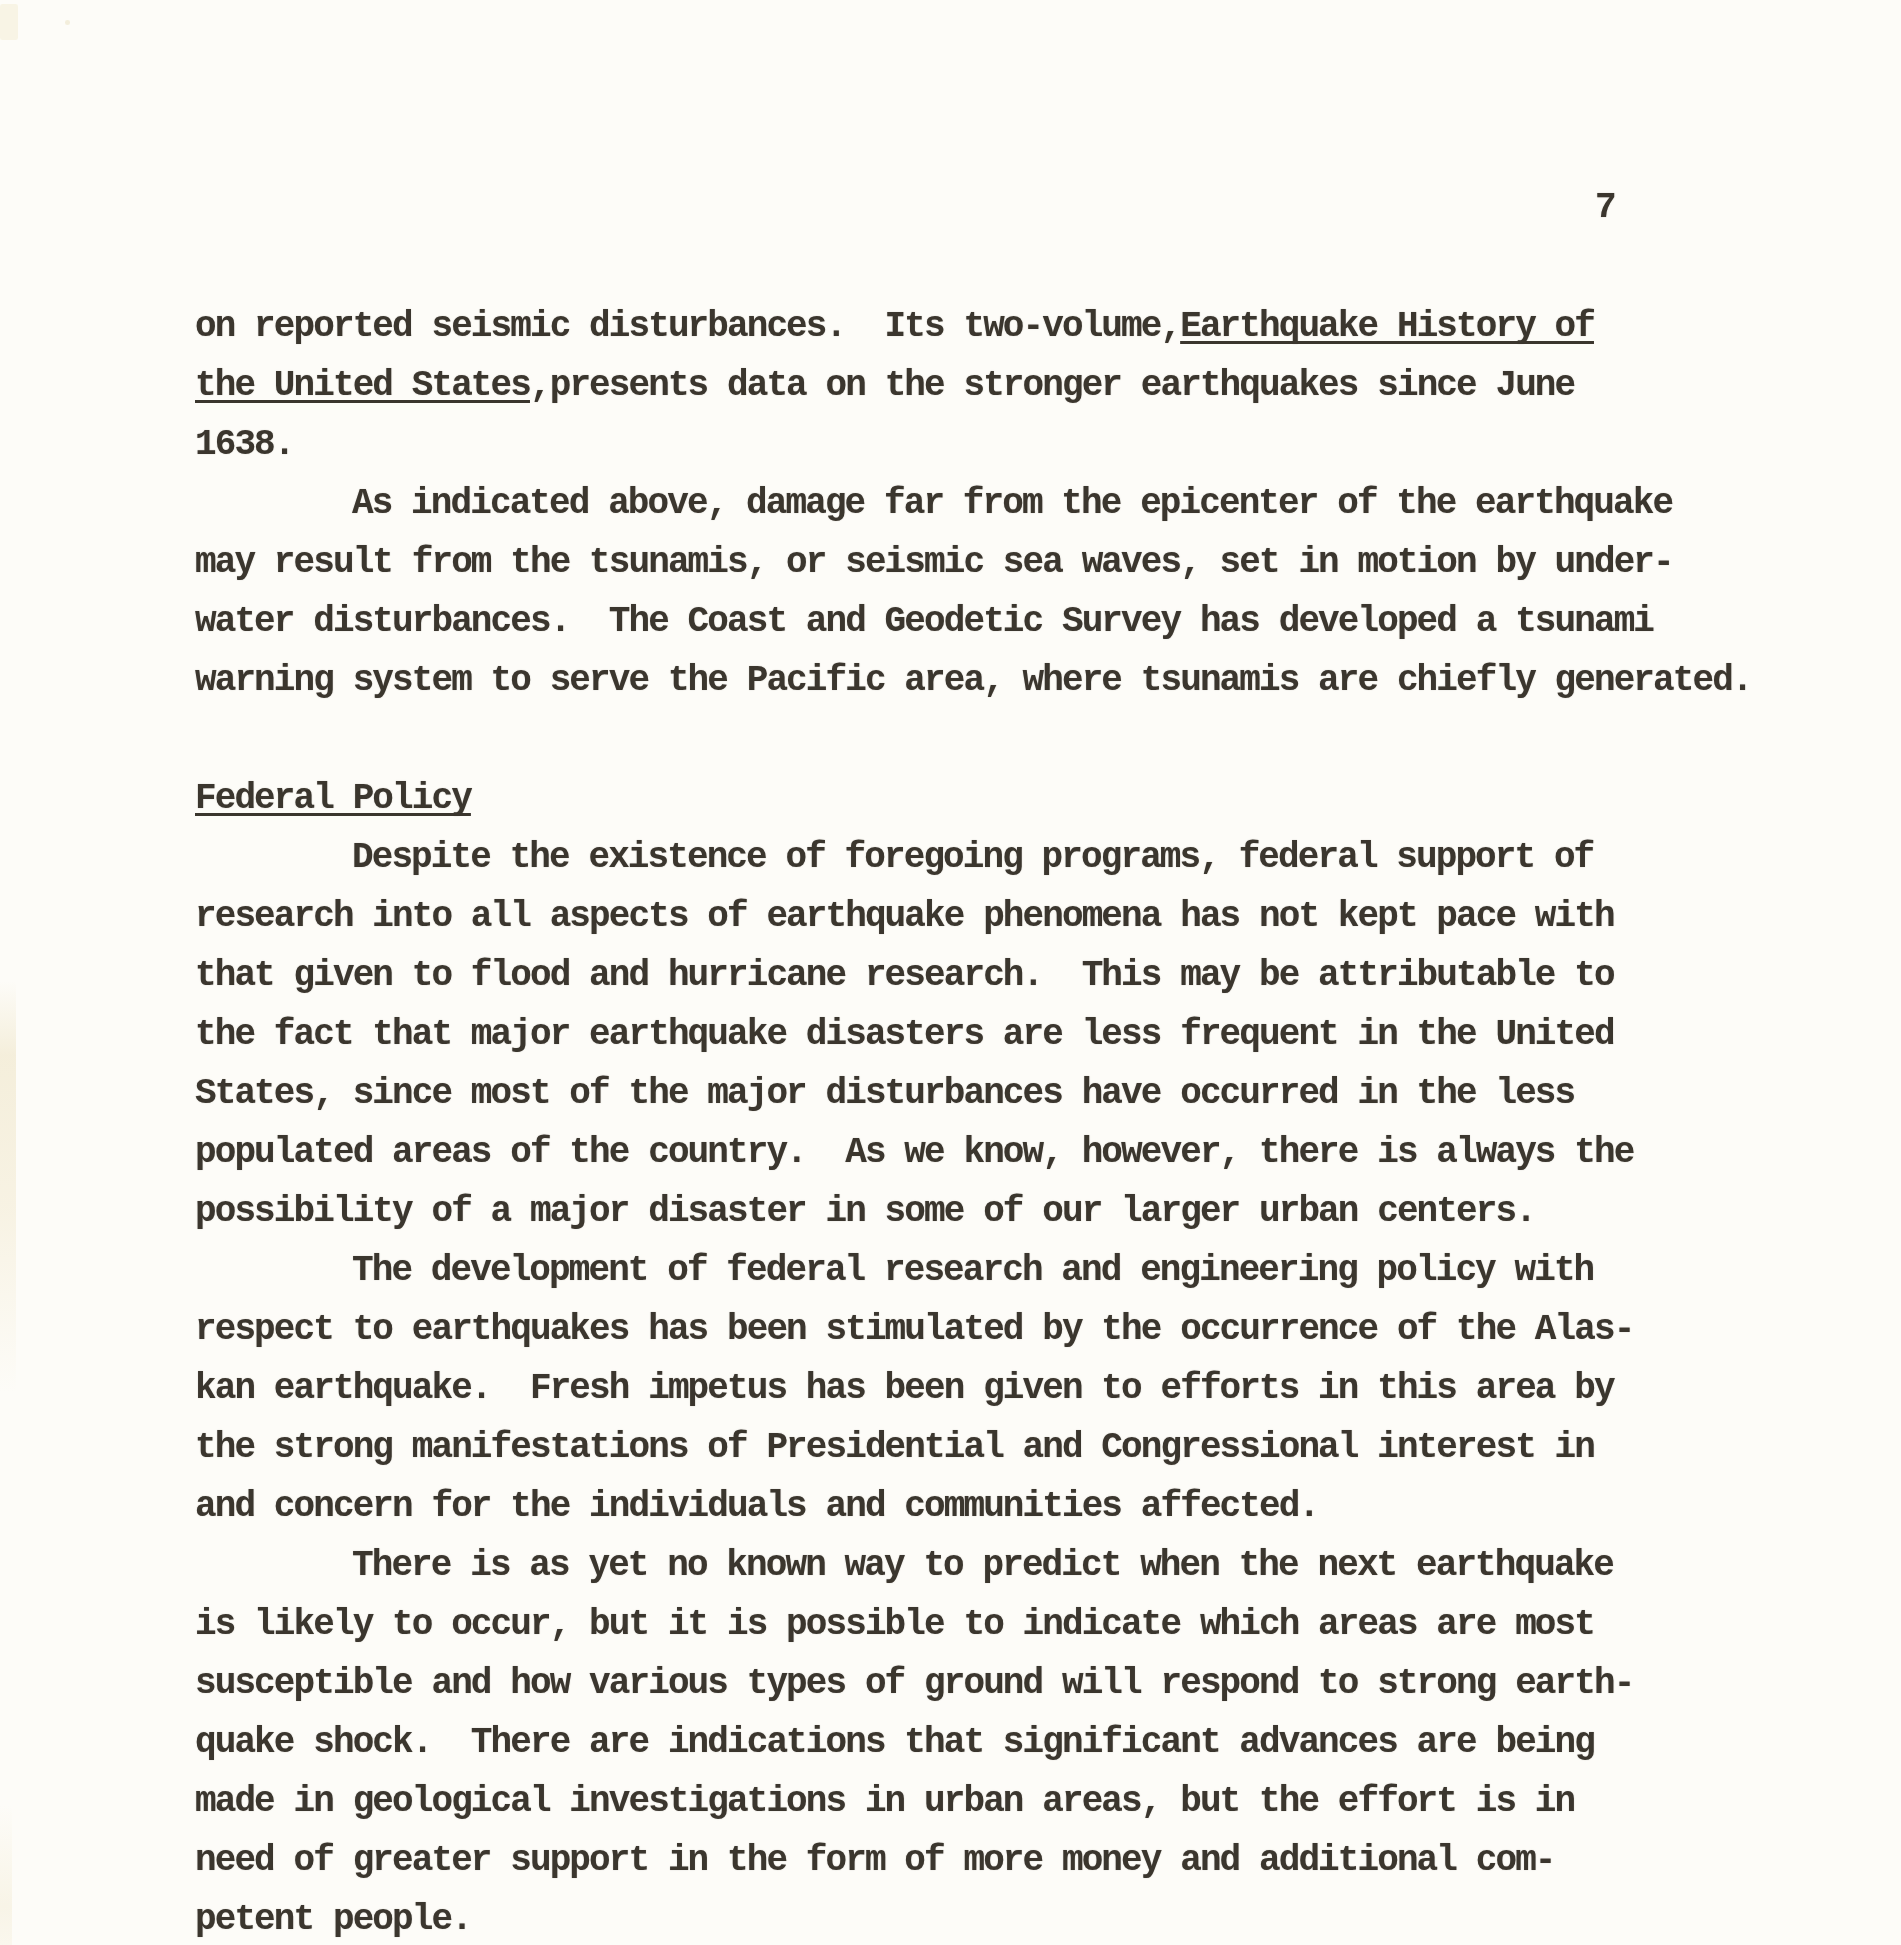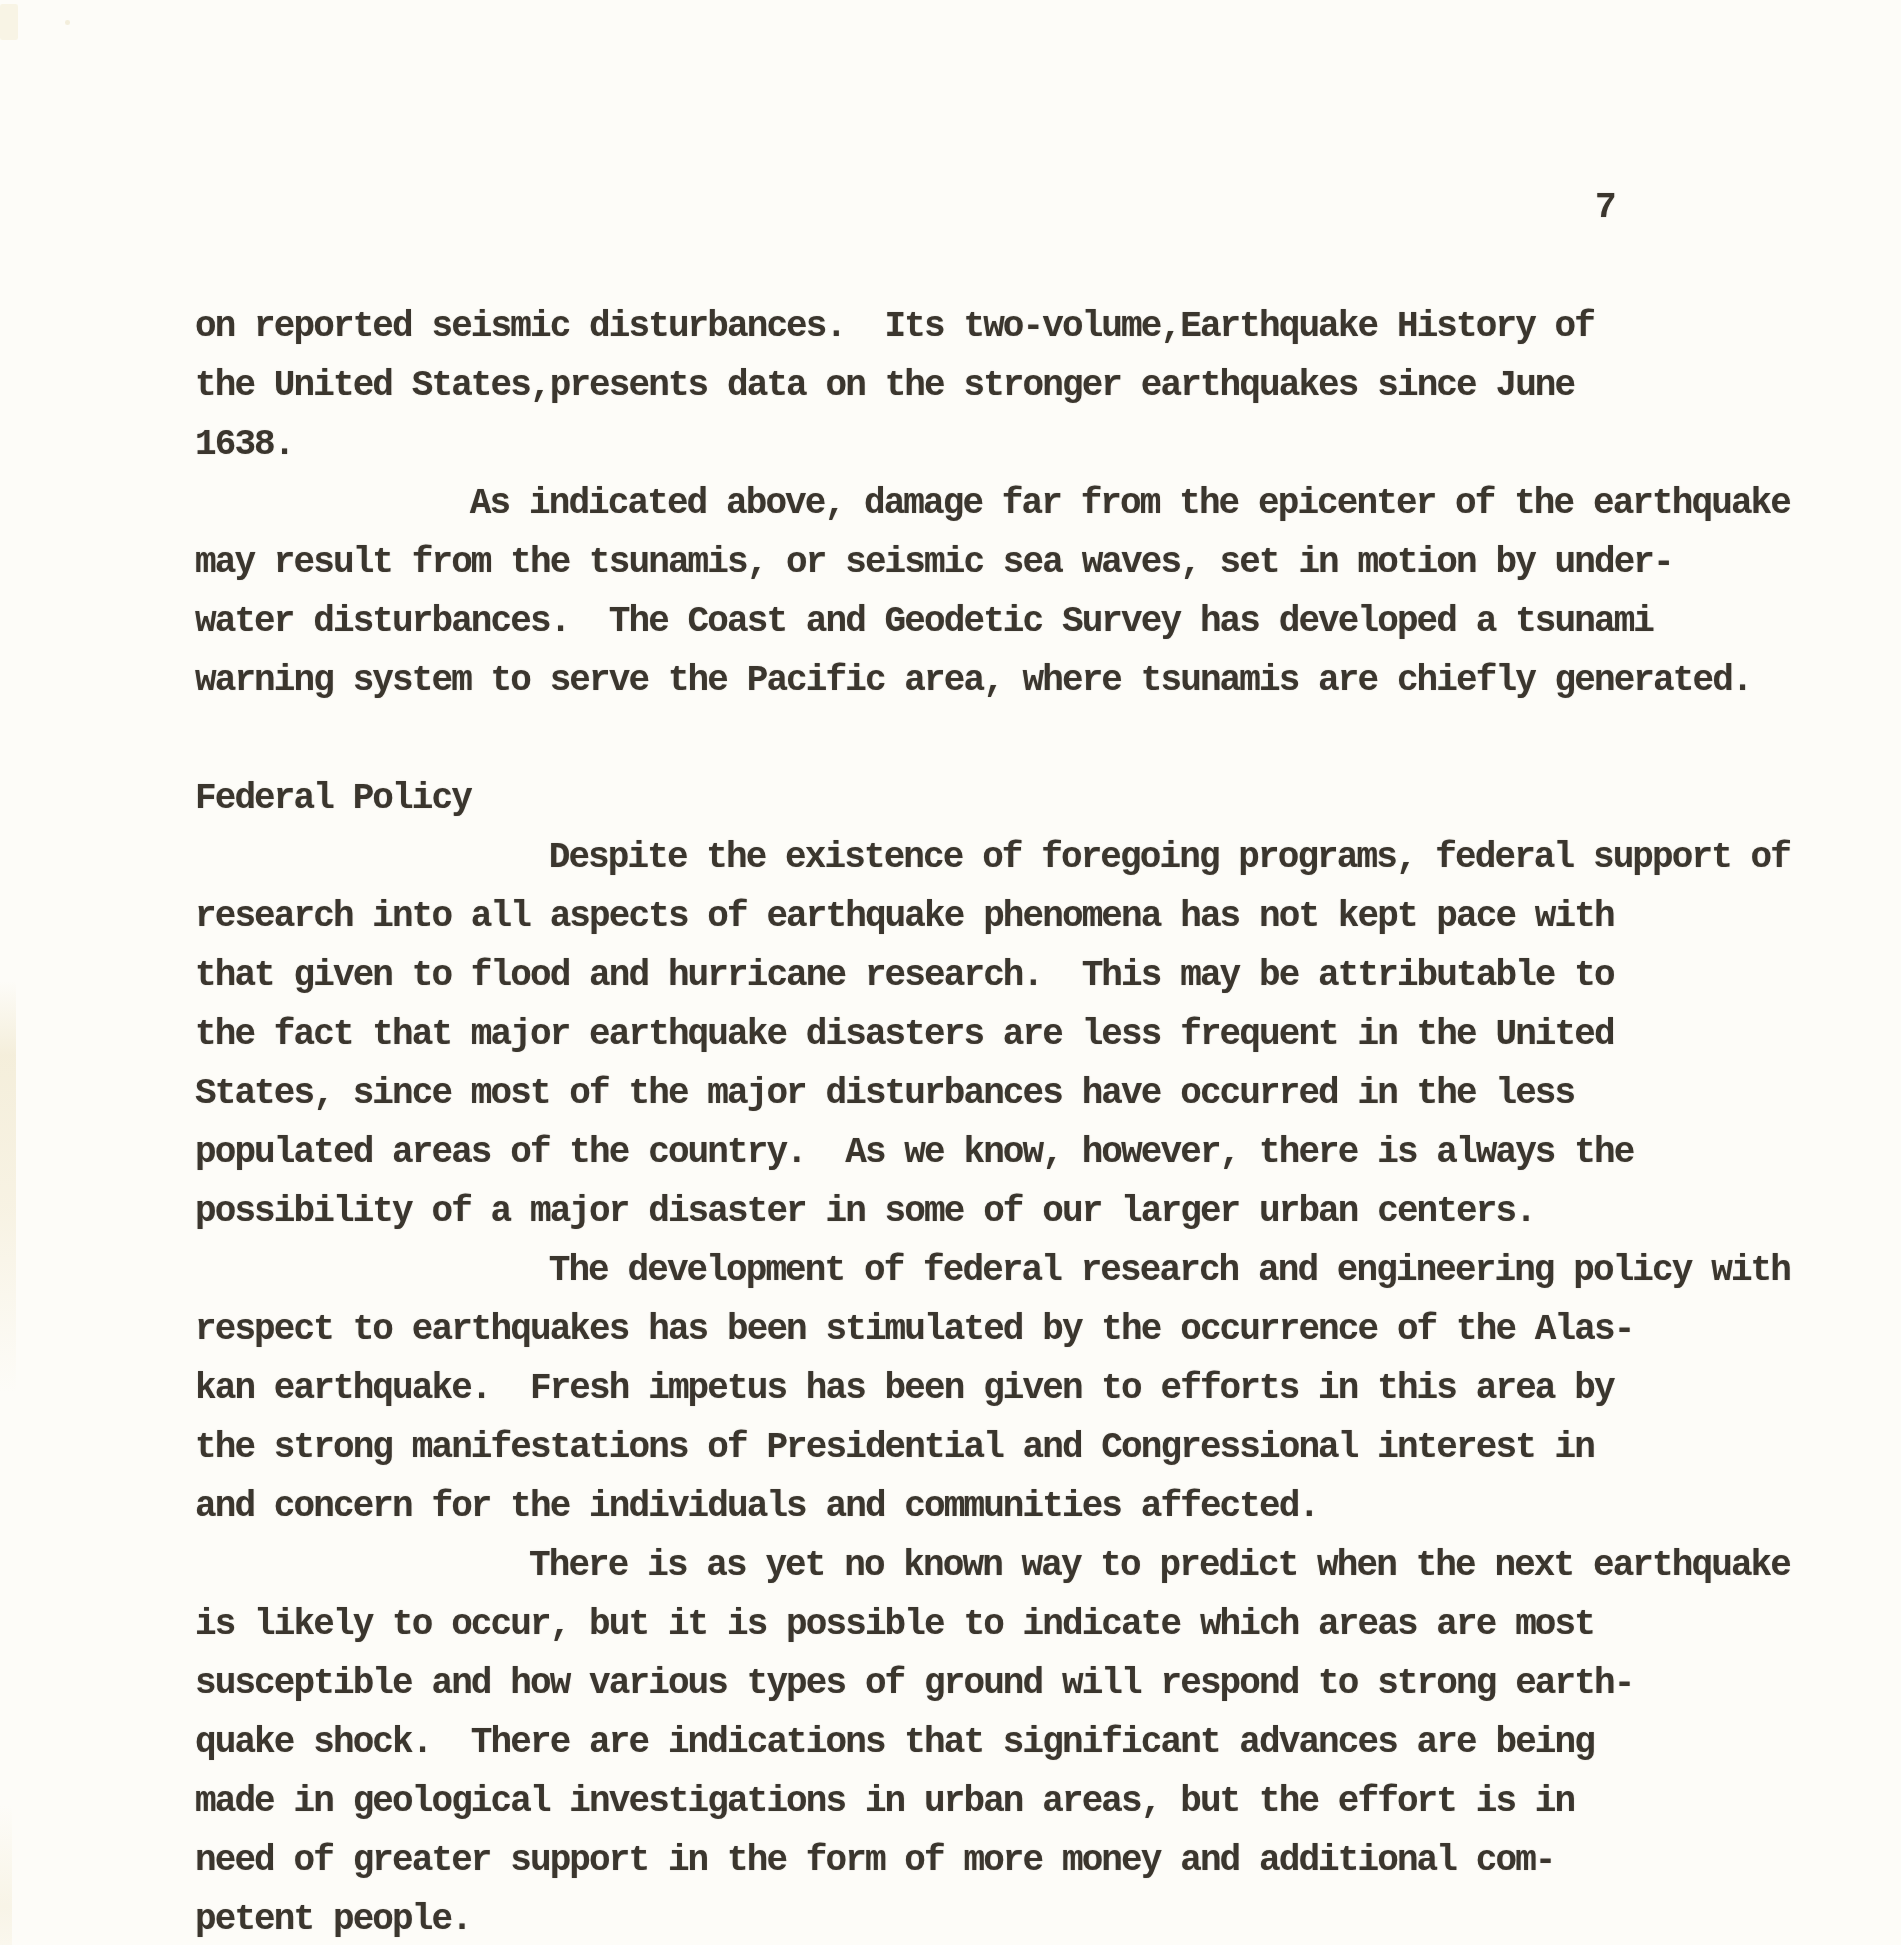--- a/index.html
+++ b/index.html
@@ -35,22 +35,23 @@
   }
   .text-block{
     position:absolute;left:195px;top:297px;width:1595px;
     font-size:36px;line-height:59px;font-weight:bold;
     letter-spacing:-1.9px;color:var(--ink);
     white-space:pre;
     text-shadow:0 0 1.2px rgba(59,54,46,.32);
   }
   .line{height:59px;}
   .line.gap2{margin-top:59px;}
-  .line.ind{padding-left:157px;text-align:right;}
+  .line.ind{padding-left:157px;}
   .u{
+    text-decoration:underline;
     text-decoration-thickness:3.1px;
     text-underline-offset:5.4px;
     text-decoration-skip-ink:none;
     text-align:right;
   }
 </style>
 </head>
 <body>
 
 <div class="page">

